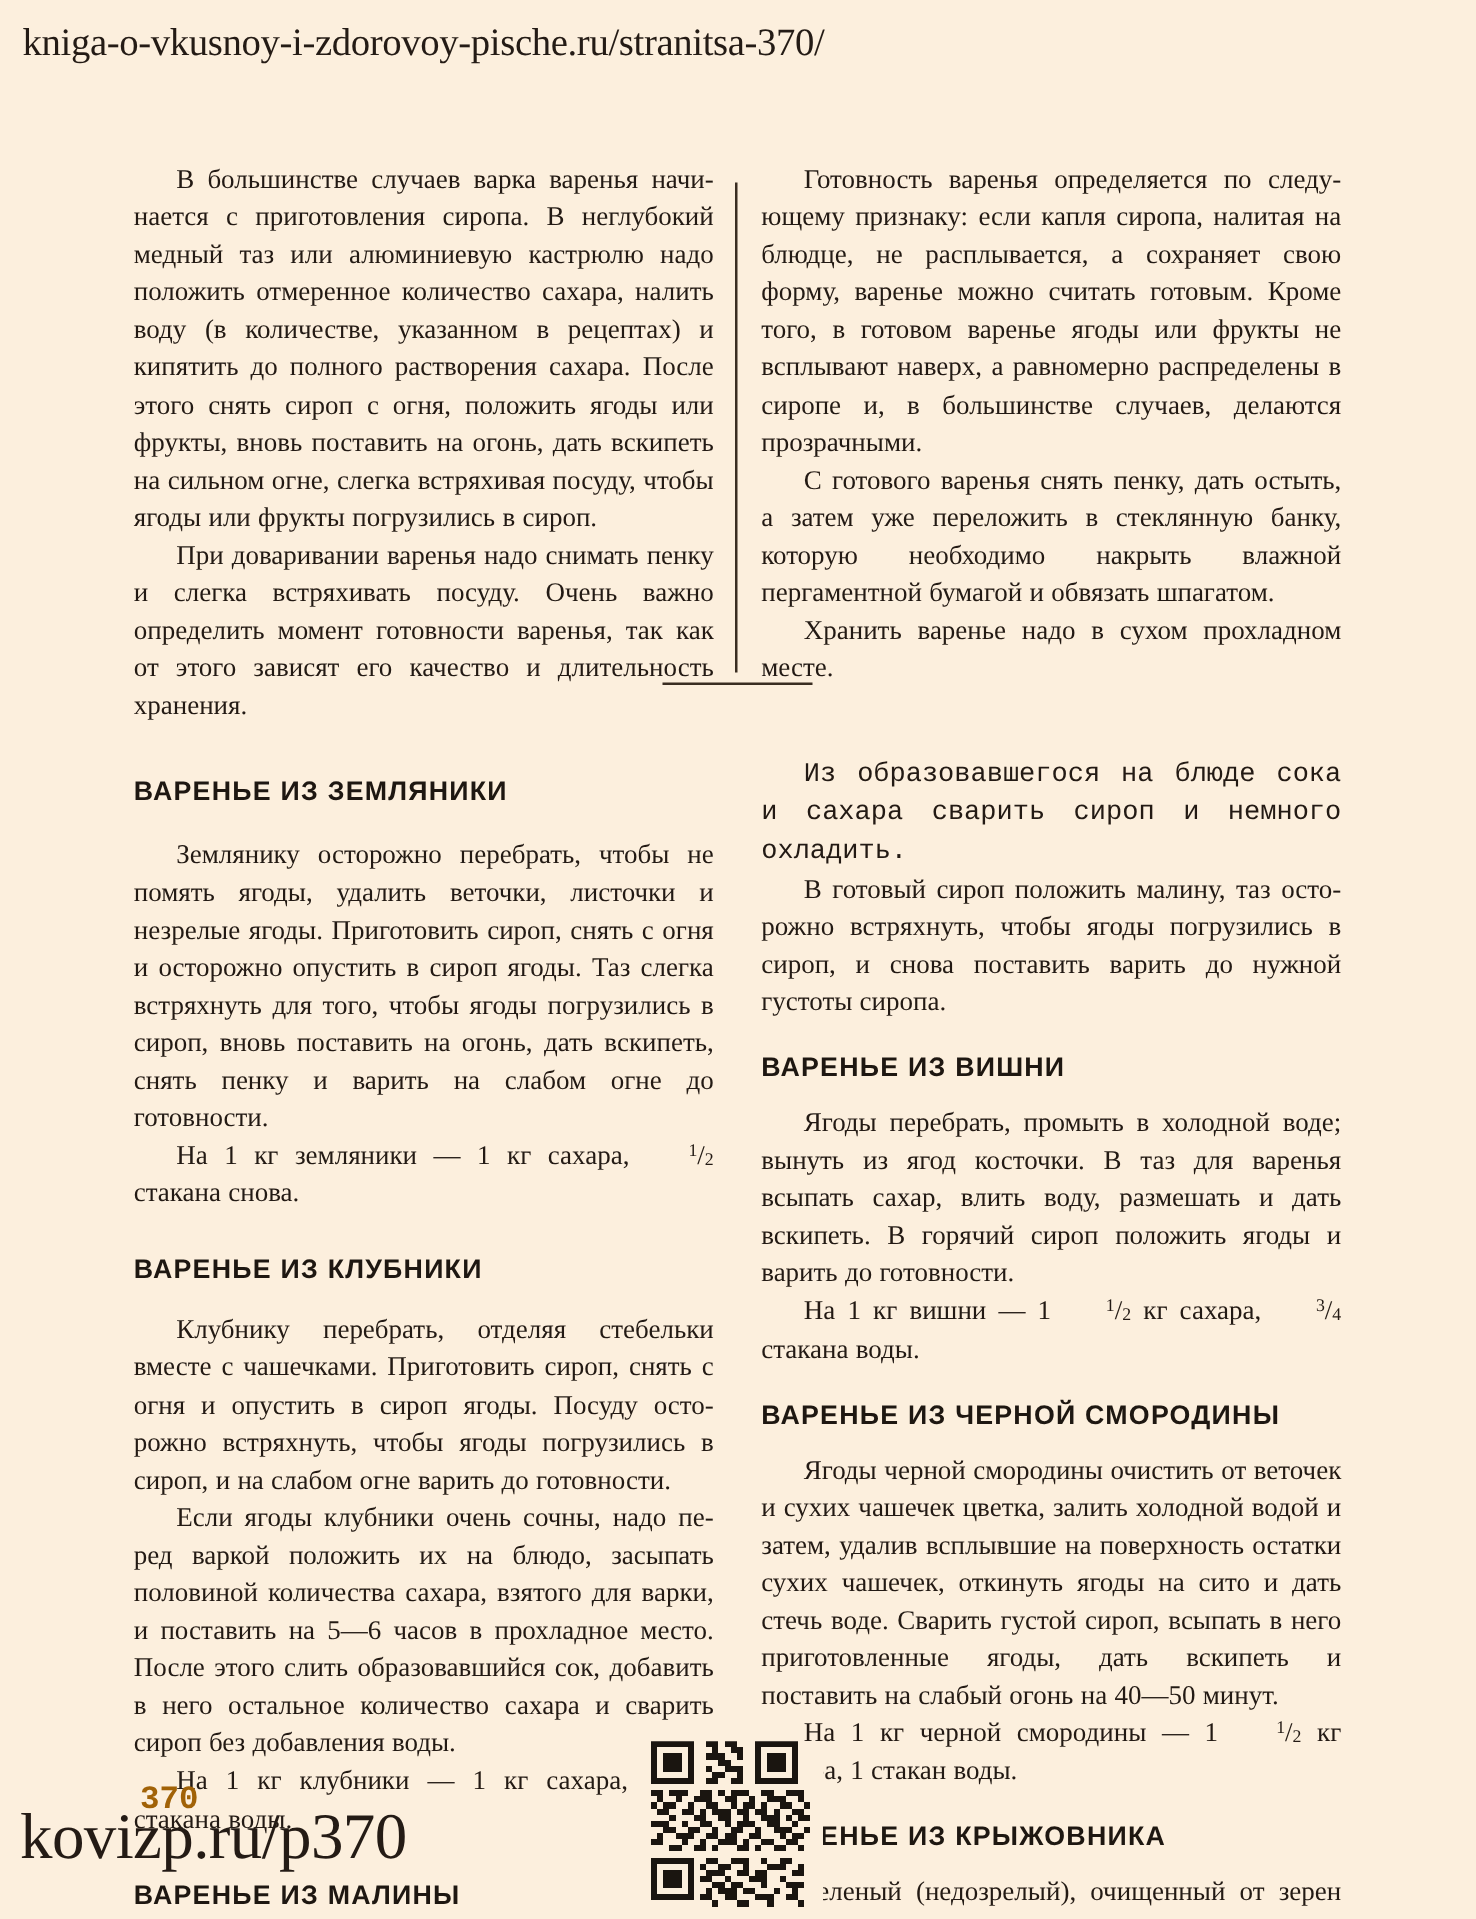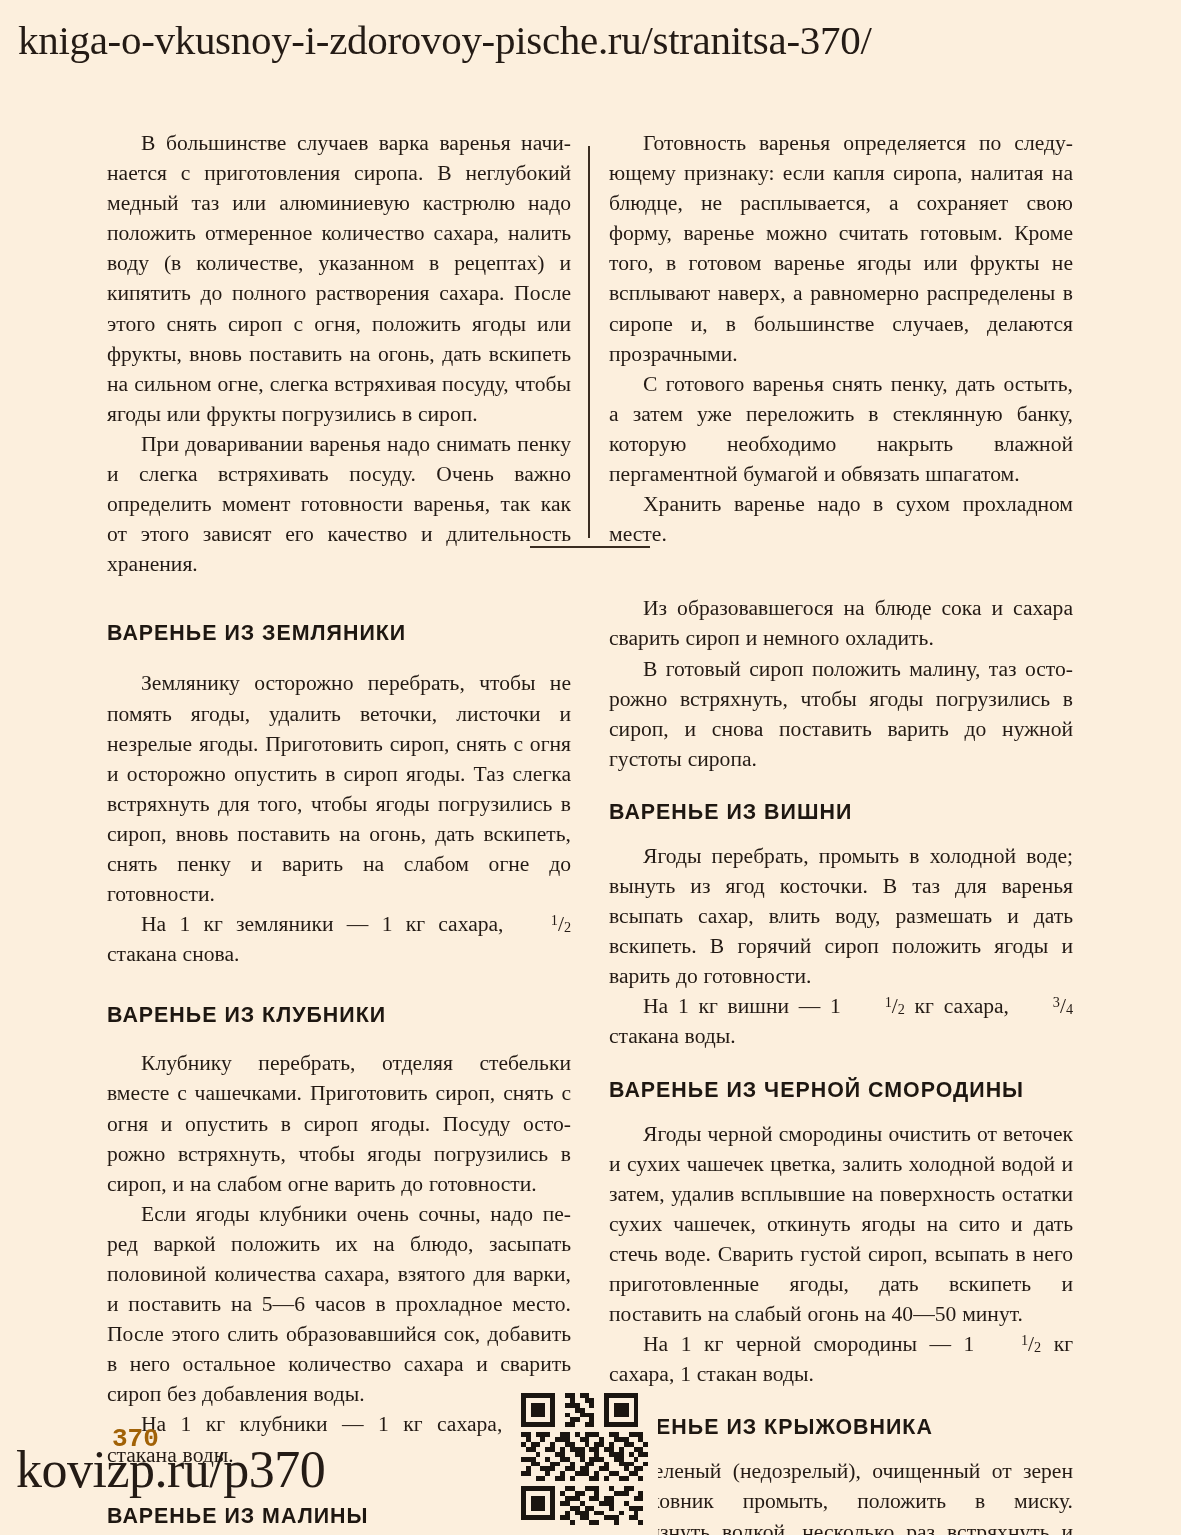--- a/index.html
+++ b/index.html
@@ -15,21 +15,21 @@
     position: relative;
     overflow: hidden;
   }
 
   
   .top-url {
     position: absolute;
     left: 18px;
     top: 16px;
     font-family: "Liberation Serif", "DejaVu Serif", serif;
-    font-size: 41px;
+    font-size: 31px;
     letter-spacing: -0.3px;
     color: #241b15;
     white-space: nowrap;
   }
 
   
   .page {
     position: absolute;
     left: 0;
     top: 128px;
@@ -165,21 +165,21 @@
     <h2 class="section-head head-sp-md">ВАРЕНЬЕ ИЗ МАЛИНЫ</h2>
 
   </div>
 
   <div class="col col-right">
 
     <p class="body-par">Готовность варенья определяется по следу­ющему признаку: если капля сиропа, налитая на блюдце, не расплывается, а сохраняет свою форму, варенье можно считать готовым. Кроме того, в готовом варенье ягоды или фрукты не всплывают наверх, а равномерно распределе­ны в сиропе и, в большинстве случаев, делают­ся прозрачными.</p>
     <p class="body-par gap-before">С готового варенья снять пенку, дать ос­тыть, а затем уже переложить в стеклянную банку, которую необходимо накрыть влажной пергаментной бумагой и обвязать шпагатом.</p>
     <p class="body-par gap-before">Хранить варенье надо в сухом прохладном месте.</p>
 
-    <p class="body-par" style="margin-top:44px;">Из образовавшегося на блюде сока и сахара сварить сироп и немного охладить.</p>
+    <p class="body-par" style="margin-top:56px;font-family:Liberation Mono, monospace;">Из образовавшегося на блюде сока и сахара сварить сироп и немного охладить.</p>
     <p class="body-par">В готовый сироп положить малину, таз осто­рожно встряхнуть, чтобы ягоды погрузились в сироп, и снова поставить варить до нужной густоты сиропа.</p>
 
     <h2 class="section-head head-sp-sm">ВАРЕНЬЕ ИЗ ВИШНИ</h2>
     <p class="body-par">Ягоды перебрать, промыть в холодной воде; вынуть из ягод косточки. В таз для варенья всыпать сахар, влить воду, размешать и дать вскипеть. В горячий сироп положить ягоды и варить до готовности.</p>
     <p class="body-par"><span>На 1 кг вишни — 1 </span><span class="frac"><sup>1</sup><span class="sl">/</span><sub>2</sub></span><span> кг сахара, </span><span class="frac"><sup>3</sup><span class="sl">/</span><sub>4</sub></span><span> стакана воды.</span></p>
 
     <h2 class="section-head head-sp-sm">ВАРЕНЬЕ ИЗ ЧЕРНОЙ СМОРОДИНЫ</h2>
     <p class="body-par">Ягоды черной смородины очистить от вето­чек и сухих чашечек цветка, залить холодной водой и затем, удалив всплывшие на поверх­ность остатки сухих чашечек, откинуть ягоды на сито и дать стечь воде. Сварить густой си­роп, всыпать в него приготовленные ягоды, дать вскипеть и поставить на слабый огонь на 40—50 минут.</p>
     <p class="body-par"><span>На 1 кг черной смородины — 1 </span><span class="frac"><sup>1</sup><span class="sl">/</span><sub>2</sub></span><span> кг сахара, 1 стакан воды.</span></p>
 

